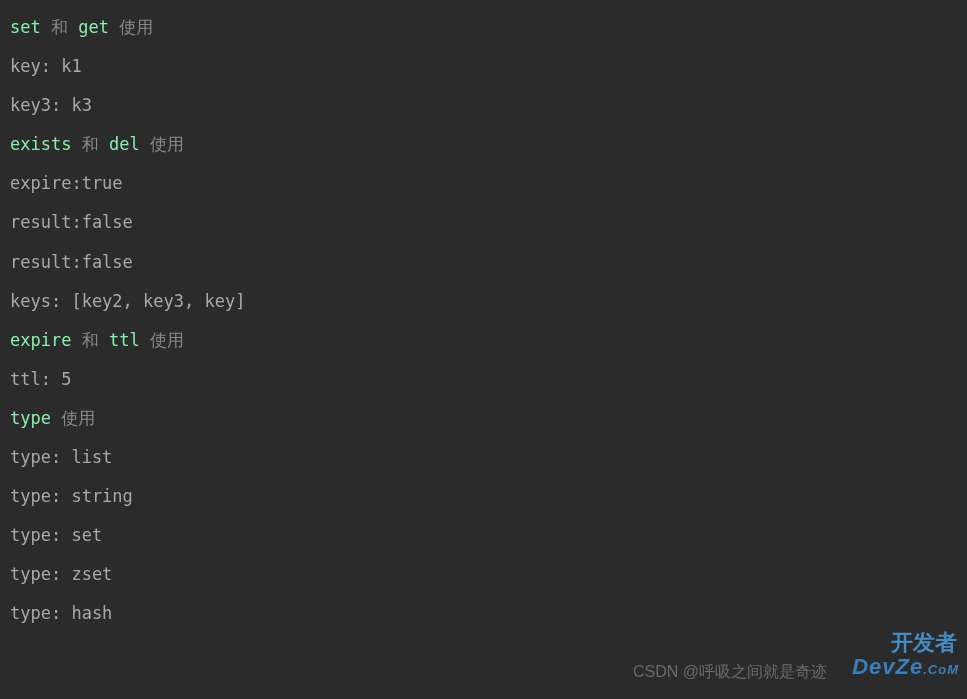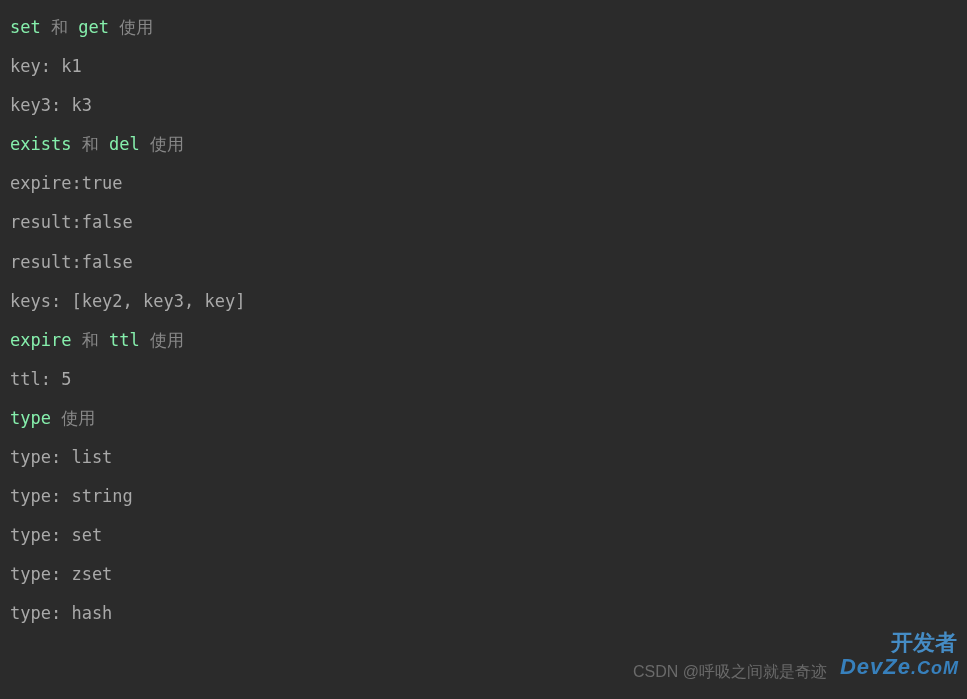--- a/index.html
+++ b/index.html
@@ -43,21 +43,21 @@
       right: 8px;
       font-size: 22px;
       color: #3a8fd6;
       font-family: "Arial", sans-serif;
       font-style: italic;
       font-weight: bold;
       letter-spacing: 1px;
       opacity: 0.85;
     }
     .watermark-devze .sub {
-      font-size: 18px;
+      font-size: 13px;
       text-align: right;
     }
     .watermark-top {
       position: absolute;
       bottom: 30px;
       right: 10px;
       font-size: 22px;
       color: #4a9de0;
       font-family: sans-serif;
       font-weight: bold;

